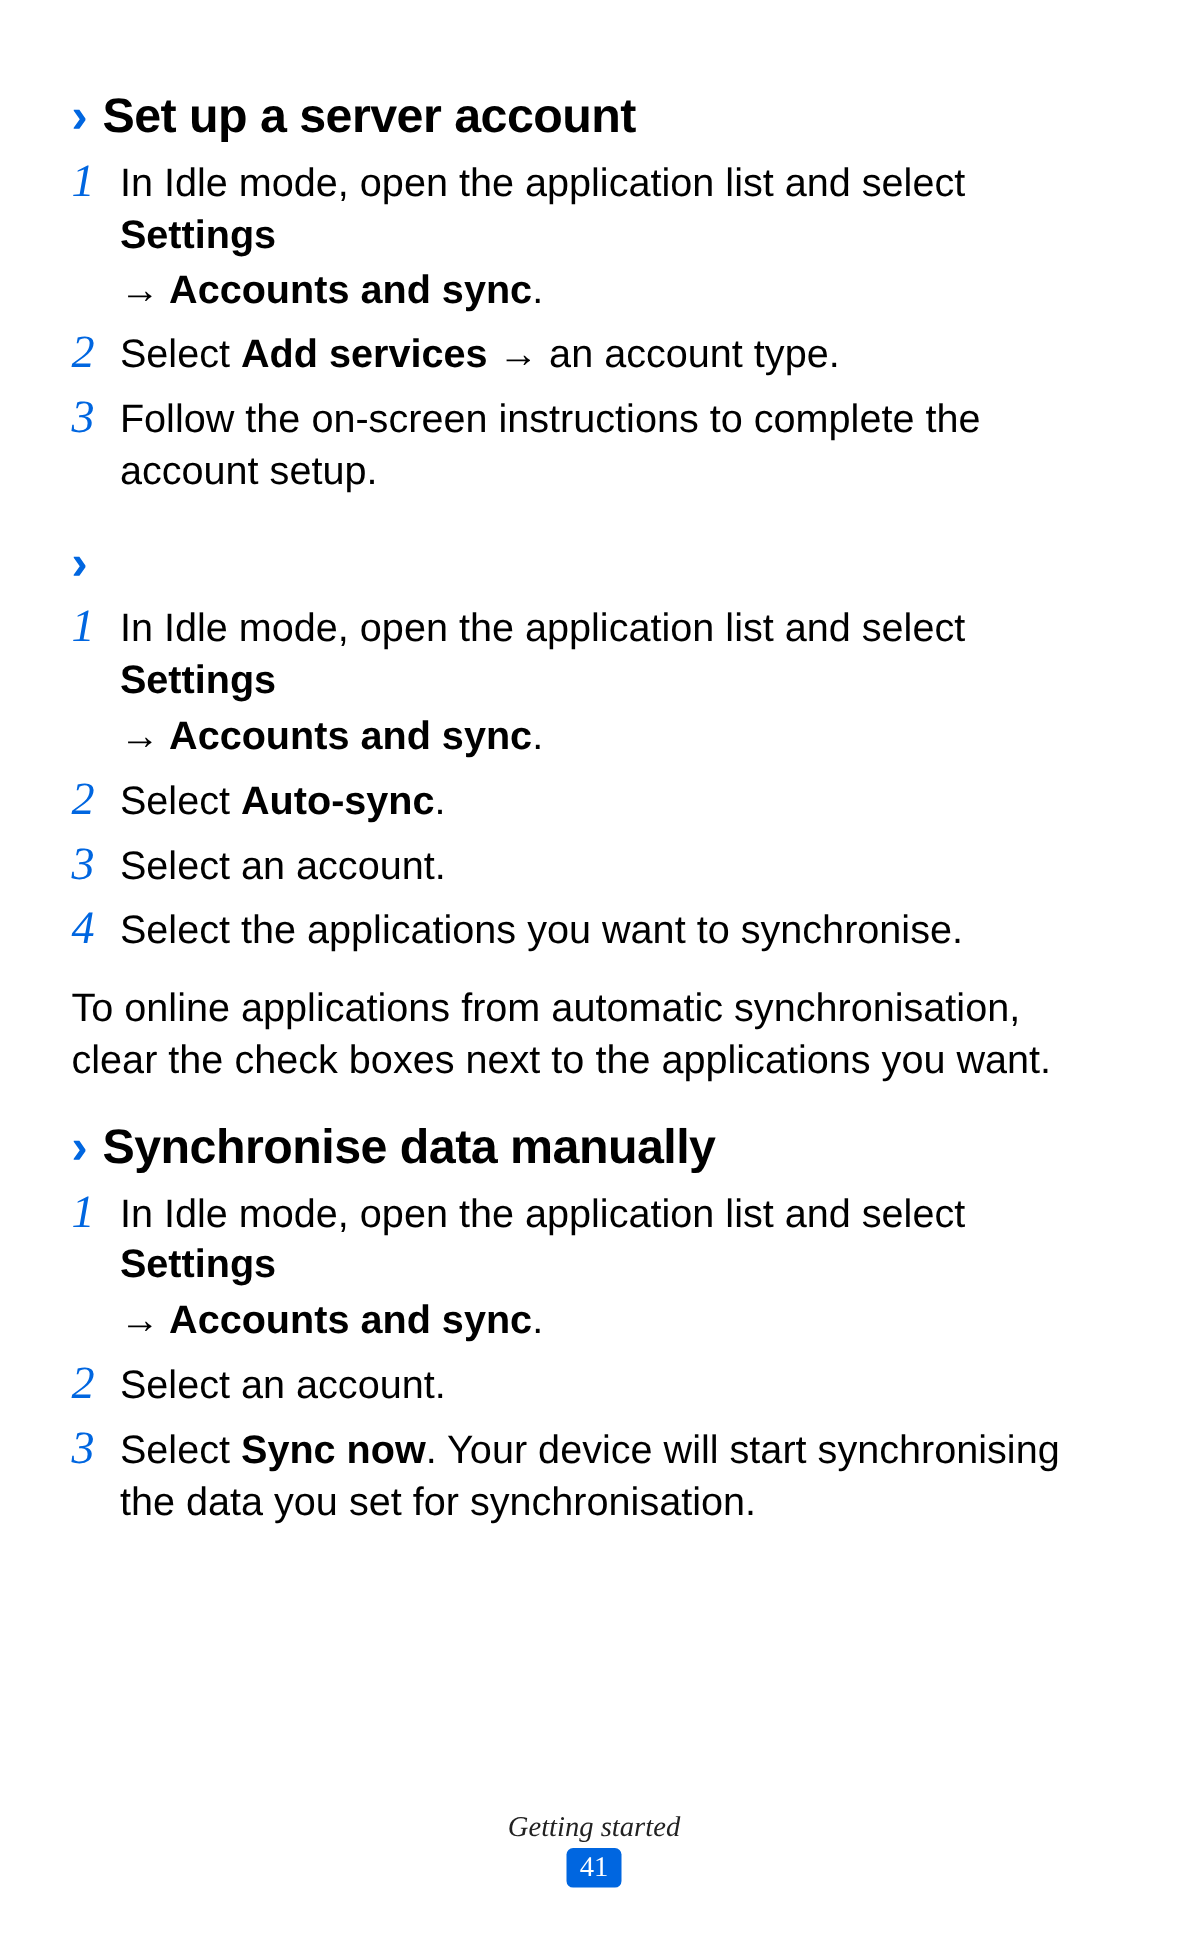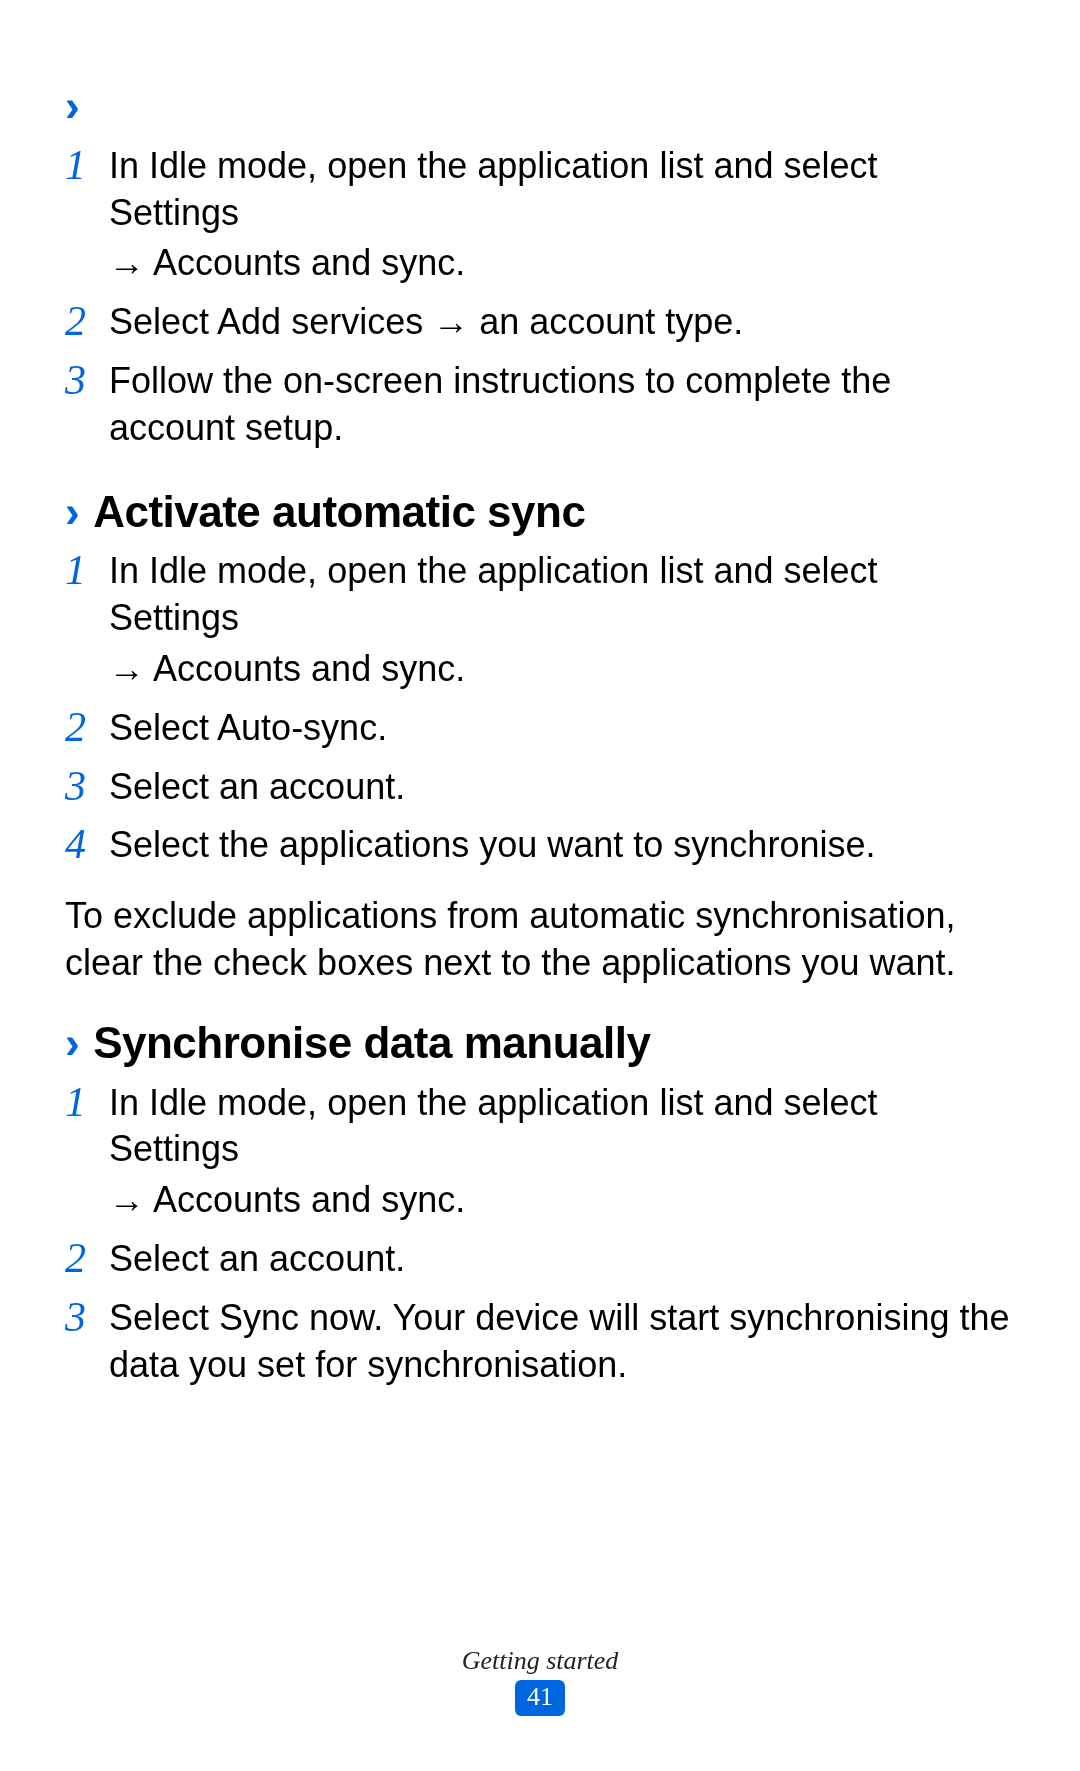--- a/index.html
+++ b/index.html
@@ -57,21 +57,21 @@
     text-align: left;
     margin-right: 8px;
     font-weight: 400;
   }
   ol.steps > li .body {
     flex: 1;
   }
   .body p {
     margin: 0 0 4px 0;
   }
-  .bold { font-weight: 400; }
+  .bold { font-weight: 700; }
   .para {
     font-size: 36px;
     line-height: 1.3;
     margin: 8px 0 24px 0;
   }
   .section-block { margin-bottom: 30px; }
   .footer {
     position: absolute;
     bottom: 55px;
     left: 0;
@@ -98,20 +98,21 @@
   }
 </style>
 </head>
 <body>
 
 <div class="page">
   <div id="content">
       <div class="section-block">
         <div class="section-heading">
           <span class="chevron">›</span>
+          <span>Set up a server account</span>
         </div>
         <ol class="steps">
           <li>
             <span class="num">1</span>
             <div class="body">
               <p><span>In Idle mode, open the application list and select </span><span class="bold">Settings</span></p>
               <p><span class="bold">→ </span><span class="bold">Accounts and sync</span><span>.</span></p>
             </div>
           </li>
           <li>
@@ -124,21 +125,20 @@
             <span class="num">3</span>
             <div class="body">
               <p><span>Follow the on-screen instructions to complete the account setup.</span></p>
             </div>
           </li>
         </ol>
       </div>
       <div class="section-block">
         <div class="section-heading">
           <span class="chevron">›</span>
-          <span>Activate automatic sync</span>
         </div>
         <ol class="steps">
           <li>
             <span class="num">1</span>
             <div class="body">
               <p><span>In Idle mode, open the application list and select </span><span class="bold">Settings</span></p>
               <p><span class="bold">→ </span><span class="bold">Accounts and sync</span><span>.</span></p>
             </div>
           </li>
           <li>
@@ -153,21 +153,21 @@
               <p><span>Select an account.</span></p>
             </div>
           </li>
           <li>
             <span class="num">4</span>
             <div class="body">
               <p><span>Select the applications you want to synchronise.</span></p>
             </div>
           </li>
         </ol>
-        <div class="para">To exclude applications from automatic synchronisation, clear the check boxes next to the applications you want.</div>
+        <div class="para">To online applications from automatic synchronisation, clear the check boxes next to the applications you want.</div>
       </div>
       <div class="section-block">
         <div class="section-heading">
           <span class="chevron">›</span>
           <span>Synchronise data manually</span>
         </div>
         <ol class="steps">
           <li>
             <span class="num">1</span>
             <div class="body">

